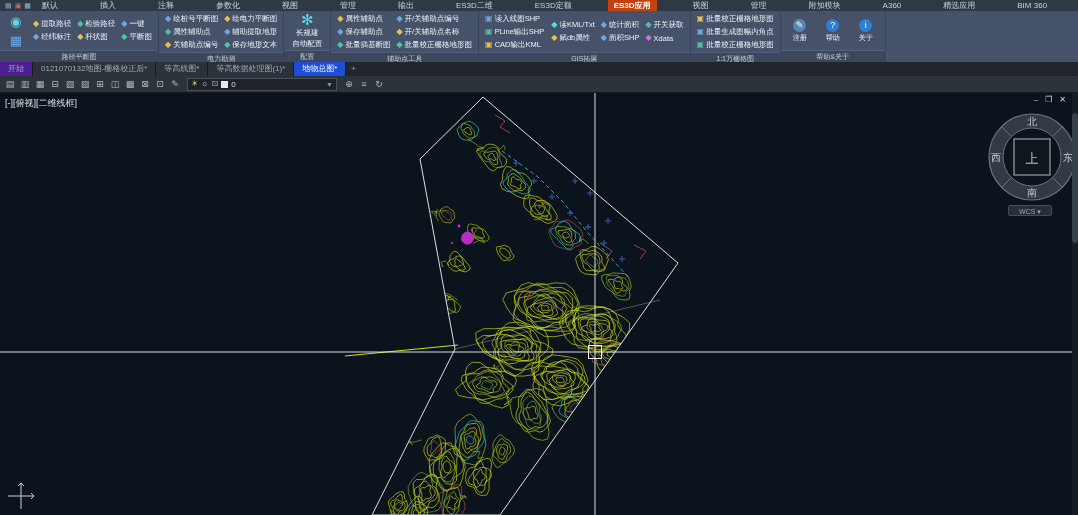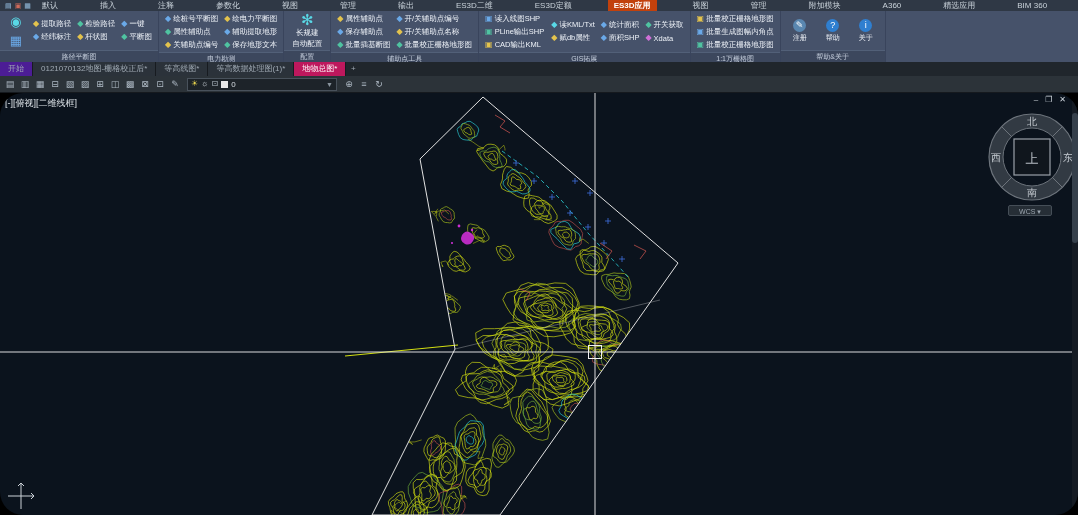--- a/index.html
+++ b/index.html
@@ -43,38 +43,38 @@
         background:none;border:none;color:#eef2f8;font-size:7px;font-family:inherit;width:30px;padding:0;}
   .cicon{width:13px;height:13px;border-radius:50%;background:#2f7fd0;color:#fff;
          font-size:9px;line-height:13px;text-align:center;}
   .cicon.pen{background:#5a87b0;}
 
   
   .doctabs{position:absolute;top:62px;left:0;width:100%;height:14px;background:#20262c;
            display:flex;align-items:stretch;font-size:8px;color:#9fa9b3;}
   .dtab{padding:0 8px;line-height:14px;background:#2b323a;border-right:1px solid #171b20;white-space:nowrap;}
   .dtab.start{background:#4c1d95;}
-  .dtab.active{background:#be185d;color:#ffffff;}
+  .dtab.active{background:#1d4ed8;color:#ffffff;}
   .plusbtn{width:14px;text-align:center;line-height:14px;color:#9fa9b3;}
 
   
   .qbar{position:absolute;top:76px;left:0;width:100%;height:17px;background:#2c3339;
         display:flex;align-items:center;gap:1px;padding:0 3px;box-sizing:border-box;
         border-bottom:1px solid #15191e;}
   .qbtn{width:14px;height:14px;background:none;border:none;color:#aeb9c4;font-size:9px;
         line-height:14px;text-align:center;padding:0;font-family:inherit;}
   .layercombo{height:13px;width:150px;background:#1d2329;border:1px solid #49525c;
               display:flex;align-items:center;gap:3px;padding:0 3px;color:#d7dde3;
               font-size:8px;margin:0 4px;box-sizing:border-box;}
   .lc-ic{font-size:8px;line-height:1;}
   .lc-sw{width:7px;height:7px;background:#e8e8e8;}
   .lc-car{margin-left:auto;color:#8a949e;font-size:7px;}
 
   
-  .canvas{position:absolute;top:93px;left:0;width:1078px;height:422px;background:#0b131d;overflow:hidden;border-radius:23px;}
+  .canvas{position:absolute;top:93px;left:0;width:1078px;height:422px;background:#0b131d;overflow:hidden;}
   #map-svg{position:absolute;left:0;top:0;}
   .vplabel{position:absolute;left:5px;top:4px;font-size:9px;color:#dde3e8;}
   .wincontrols{position:absolute;right:12px;top:2px;display:flex;gap:7px;font-size:8px;color:#cfd6dd;}
   .viewcube{position:absolute;left:986px;top:18px;width:92px;height:92px;}
   .wcsbtn{position:absolute;left:1008px;top:112px;width:44px;height:11px;line-height:11px;
           text-align:center;background:#262e36;border:1px solid #454e57;color:#9aa4ae;
           font-size:7px;border-radius:2px;box-sizing:border-box;}
   .ucsicon{position:absolute;left:6px;bottom:4px;}
   .vscroll{position:absolute;right:0;top:0;width:6px;height:100%;background:#151b23;}
   .vscroll .thumb{position:absolute;top:20px;left:0;width:6px;height:130px;background:#36404b;border-radius:3px;}

